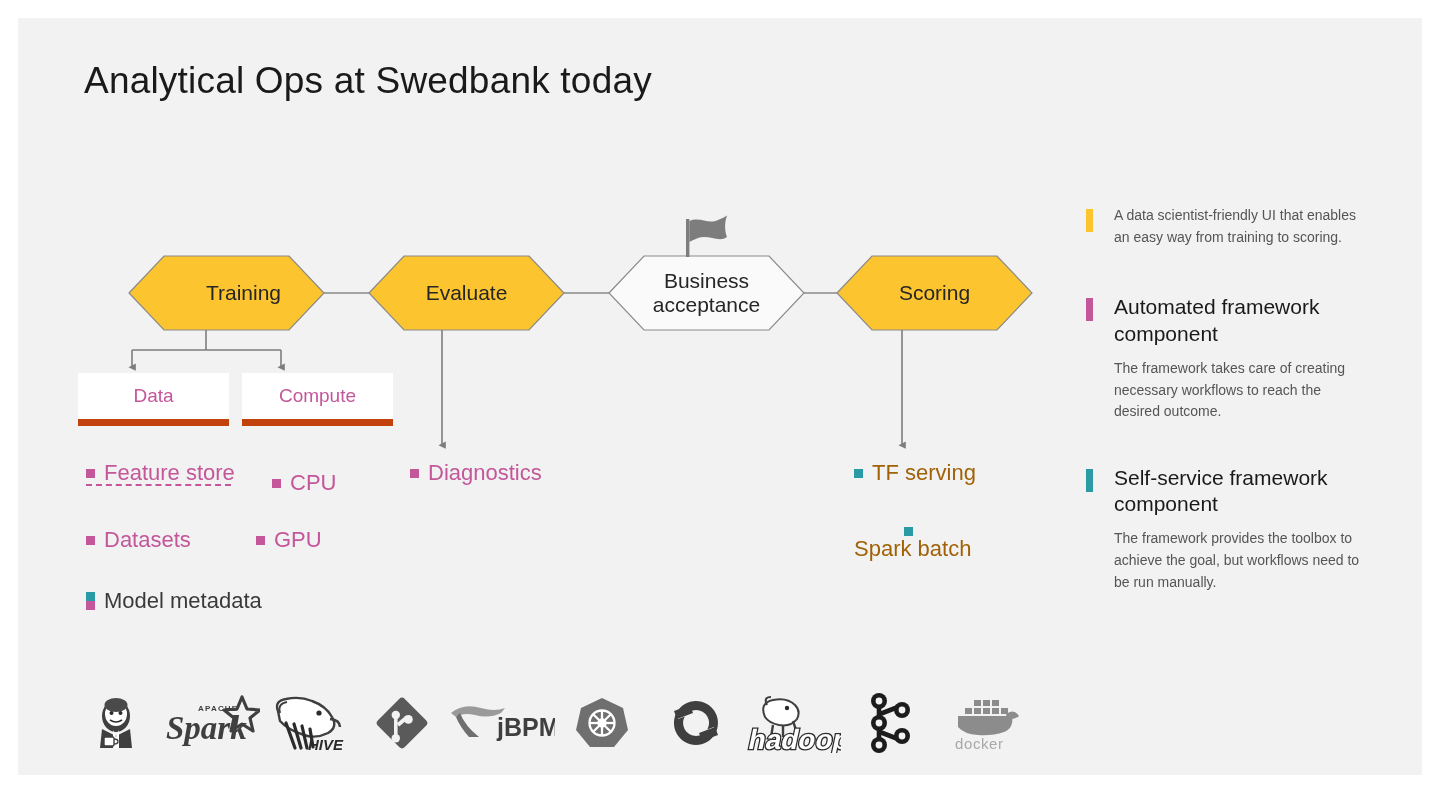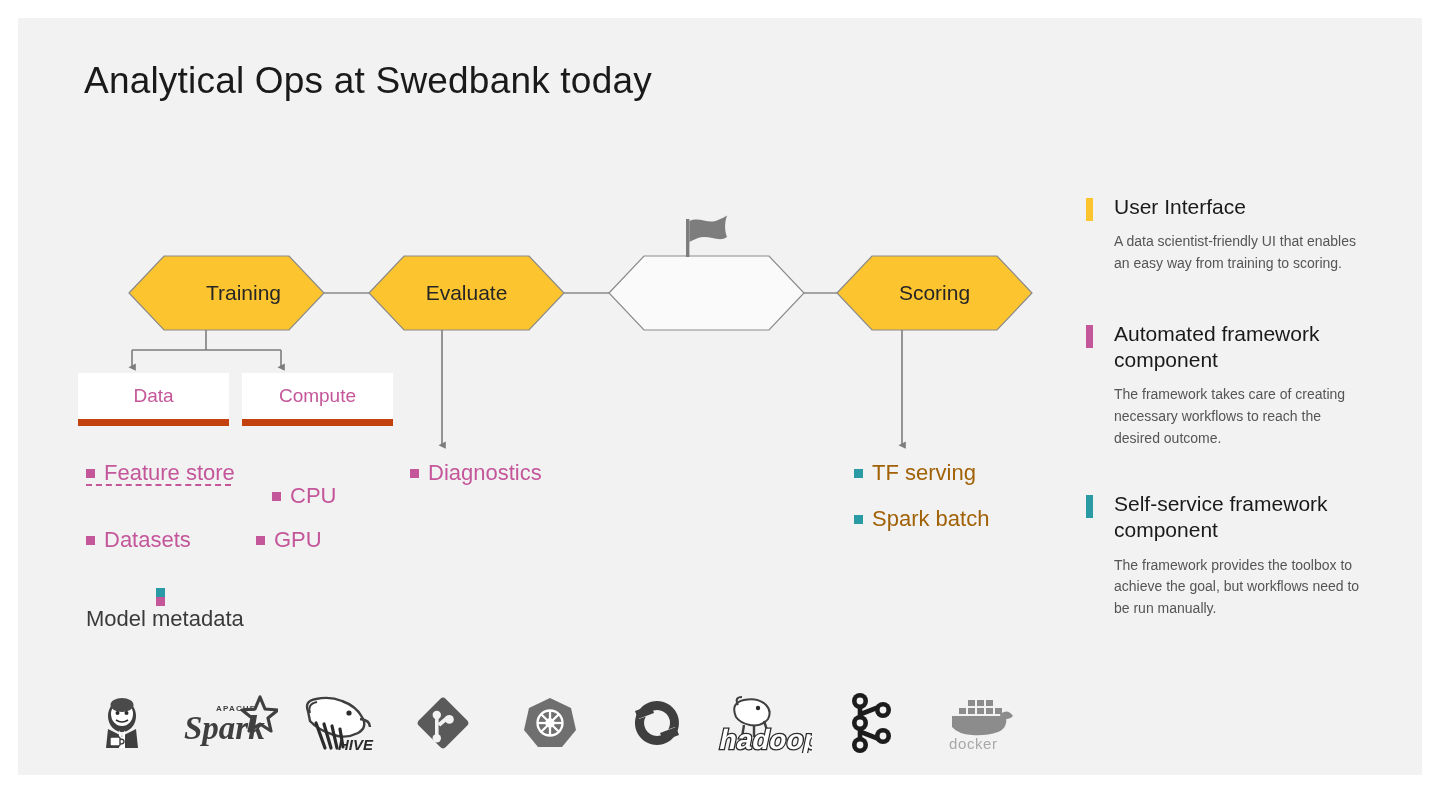--- a/index.html
+++ b/index.html
@@ -79,21 +79,21 @@
   .bullet .sq {
     width: 9px;
     height: 9px;
     margin-right: 9px;
     flex: 0 0 auto;
   }
   .bullet.magenta { color: #c4569a; }
   .bullet.magenta .sq { background: #c4569a; }
   .bullet.teal { color: #a16207; }
   .bullet.teal .sq { background: #2a9aa5; }
-  .bullet.dual { color: #3a3a3a; flex-direction: column; }
+  .bullet.dual { color: #3a3a3a; }
   .bullet.dual .sq {
     background: linear-gradient(to bottom, #2a9aa5 0 50%, #c4569a 50% 100%);
     width: 9px; height: 18px;
   }
   .dashed-underline {
     position: absolute;
     border-top: 2px dashed #c4569a;
   }
 
   
@@ -185,20 +185,24 @@
   </svg>
 
   <div class="hex" style="left:128px; top:238px; width:195px; height:74px;">
     <span class="hexlabel">Training</span>
   </div>
 
   <div class="hex" style="left:351px; top:238px; width:195px; height:74px;">
     <span class="hexlabel">Evaluate</span>
   </div>
 
+  <div class="hex" style="left:591px; top:238px; width:195px; height:74px; flex-direction:column;">
+    <span class="hexlabel">Business</span>
+    <span class="hexlabel">acceptance</span>
+  </div>
 
   <div class="hex" style="left:819px; top:238px; width:195px; height:74px;">
     <span class="hexlabel">Scoring</span>
   </div>
 
   <div class="subbox" style="left:60px; top:355px; width:151px; height:53px;">
     <span>Data</span>
   </div>
 
   <div class="subbox" style="left:224px; top:355px; width:151px; height:53px;">
@@ -209,53 +213,52 @@
     <span class="sq"></span>
     <span>Feature store</span>
   </div>
   <div class="dashed-underline" style="left:68px; top:466px; width:145px;"></div>
 
   <div class="bullet magenta" style="left:68px; top:509px;">
     <span class="sq"></span>
     <span>Datasets</span>
   </div>
 
-  <div class="bullet magenta" style="left:238px; top:465px;padding-left:16px;">
+  <div class="bullet magenta" style="left:238px; top:452px;padding-left:16px;">
     <span class="sq"></span>
     <span>CPU</span>
   </div>
   <div class="bullet magenta" style="left:238px; top:509px;">
     <span class="sq"></span>
     <span>GPU</span>
   </div>
 
   <div class="bullet magenta" style="left:392px; top:442px;">
     <span class="sq"></span>
     <span>Diagnostics</span>
   </div>
 
   <div class="bullet teal" style="left:836px; top:442px;">
     <span class="sq"></span>
     <span>TF serving</span>
   </div>
-  <div class="bullet teal" style="left:836px; top:488px;">
+  <div class="bullet teal" style="left:836px; top:509px;flex-direction:column;">
     <span class="sq"></span>
     <span>Spark batch</span>
   </div>
 
   <div class="bullet dual" style="left:68px; top:570px;">
     <span class="sq"></span>
     <span>Model metadata</span>
   </div>
 
   <div id="legend">
 
     <div class="legend-item">
       <span class="legend-bar" style="background:#fcc42e;"></span>
-      <div class="legend-title">User Interface</div>
       <div class="legend-desc">A data scientist-friendly UI that enables an easy way from training to scoring.</div>
     </div>
 
     <div class="legend-item" style="margin-top:46px;">
       <span class="legend-bar" style="background:#c4569a;"></span>
       <div class="legend-title">Automated framework component</div>
       <div class="legend-desc">The framework takes care of creating necessary workflows to reach the desired outcome.</div>
     </div>
 
     <div class="legend-item" style="margin-top:42px;">
@@ -314,20 +317,27 @@
         <g fill="#f2f2f2">
           <rect x="20" y="23" width="3.6" height="18" rx="1.6"></rect>
           <circle cx="21.8" cy="20" r="4.2"></circle>
           <circle cx="34.4" cy="24.4" r="4.4"></circle>
           <circle cx="21.8" cy="43.2" r="4.2"></circle>
           <path d="M22.6,28.5 L32,20.6 L34.6,23.4 L25.2,31.4 Z"></path>
         </g>
       </svg>
     </div>
 
+    <div class="logo">
+      <svg width="106" height="52" viewBox="0 0 106 52">
+        <path d="M2,16 Q14,6 32,11 Q46,15 56,11 L52,16 Q40,22 26,18 Q14,15 7,20 Z" fill="#9a9a9a"></path>
+        <path d="M7,20 Q11,30 20,40 L30,40 Q16,29 11,16 Z" fill="#6f6f6f"></path>
+        <text x="48" y="39" font-family="Liberation Sans, sans-serif" font-size="25" font-weight="bold" fill="#3f3f3f">jBPM</text>
+      </svg>
+    </div>
 
     <div class="logo">
       <svg width="54" height="54" viewBox="0 0 54 54">
         <path d="M27,2 L48,12 L53,34 L39,51 L15,51 L1,34 L6,12 Z" fill="#6f6f6f"></path>
         <g fill="none" stroke="#ffffff" stroke-width="2.3">
           <circle cx="27" cy="27" r="12.5"></circle>
           <circle cx="27" cy="27" r="3.6" fill="#ffffff"></circle>
         </g>
         <g stroke="#ffffff" stroke-width="2.3">
           <line x1="27" y1="14.5" x2="27" y2="23.4"></line>

